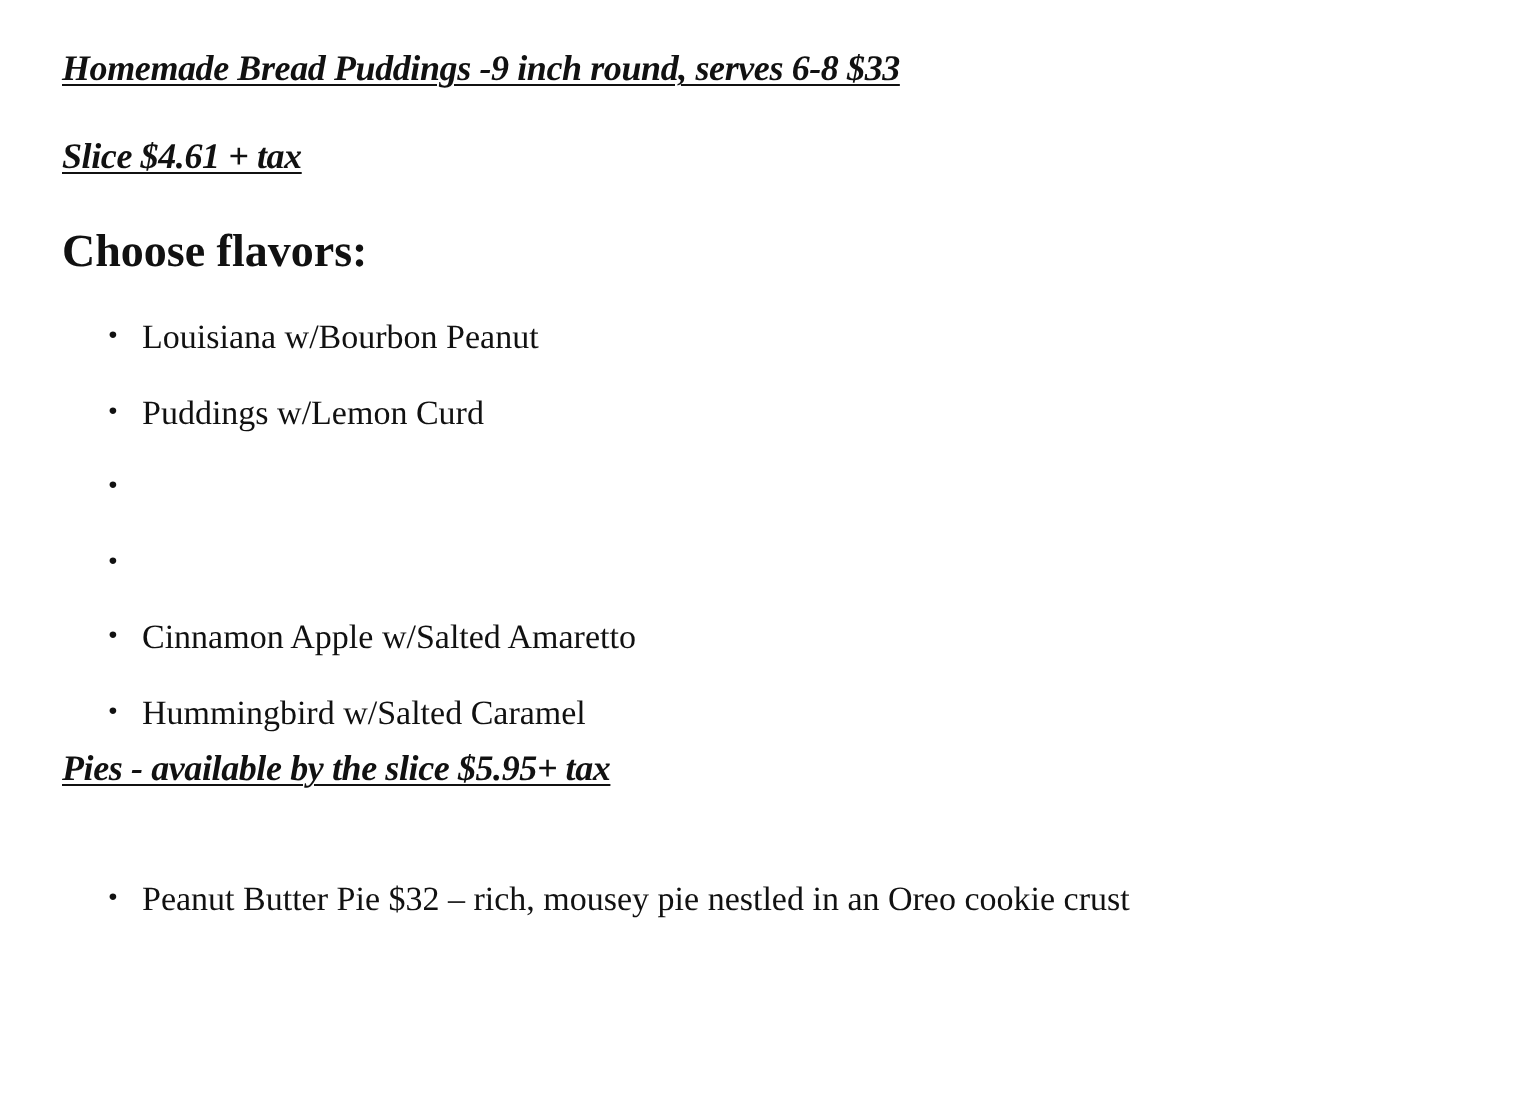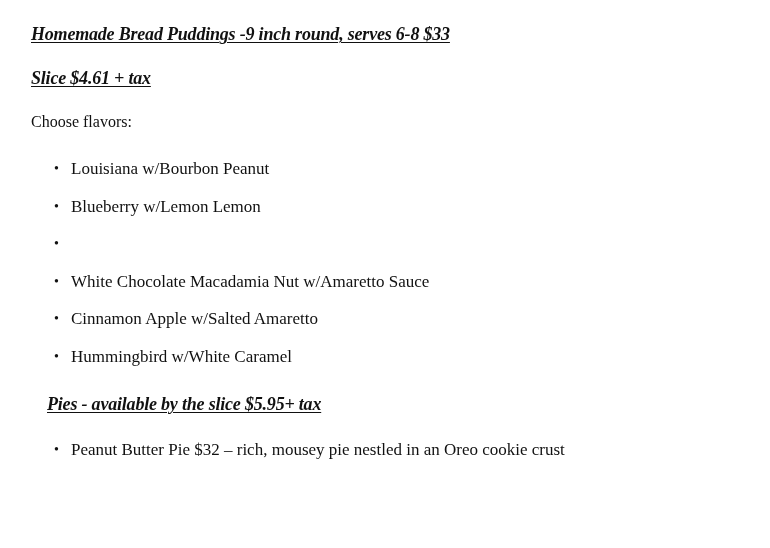--- a/index.html
+++ b/index.html
@@ -28,22 +28,22 @@
       text-decoration-thickness: 1px;
       text-underline-offset: 2px;
       font-size: 18px;
       letter-spacing: -0.2px;
       margin: 0;
       position: absolute;
       left: 0;
       white-space: nowrap;
     }
     .heading-b {
-      font-weight: normal;
-      font-size: 16px;
+      font-weight: bold;
+      font-size: 23px;
       margin: 0;
       position: absolute;
       left: 0;
       white-space: nowrap;
     }
     ul.flavors, ul.pies {
       list-style: none;
       margin: 0;
       padding: 0;
       position: absolute;
@@ -76,40 +76,39 @@
 
   <p class="heading-b" style="top:113px;">Choose flavors:</p>
 
   <ul class="flavors" style="top:159px;">
     <li>
       <span class="bullet">•</span>
       <span>Louisiana w/Bourbon Peanut</span>
     </li>
     <li>
       <span class="bullet">•</span>
-      <span>Blueberry w/Lemon Lemon</span>
+      <span>Puddings w/Lemon Curd</span>
     </li>
     <li>
       <span class="bullet">•</span>
     </li>
     <li>
       <span class="bullet">•</span>
-      <span>White Chocolate Macadamia Nut w/Amaretto Sauce</span>
     </li>
     <li>
       <span class="bullet">•</span>
       <span>Cinnamon Apple w/Salted Amaretto</span>
     </li>
     <li>
       <span class="bullet">•</span>
-      <span>Hummingbird w/White Caramel</span>
+      <span>Hummingbird w/Salted Caramel</span>
     </li>
   </ul>
 
-  <p class="heading-ui" style="top:394px;margin-left:16px;">Pies - available by the slice $5.95+ tax</p>
+  <p class="heading-ui" style="top:374px;">Pies - available by the slice $5.95+ tax</p>
 
   <ul class="pies" style="top:440px;">
     <li>
       <span class="bullet">•</span>
       <span>Peanut Butter Pie $32 – rich, mousey pie nestled in an Oreo cookie crust</span>
     </li>
   </ul>
 
 </div>
 

